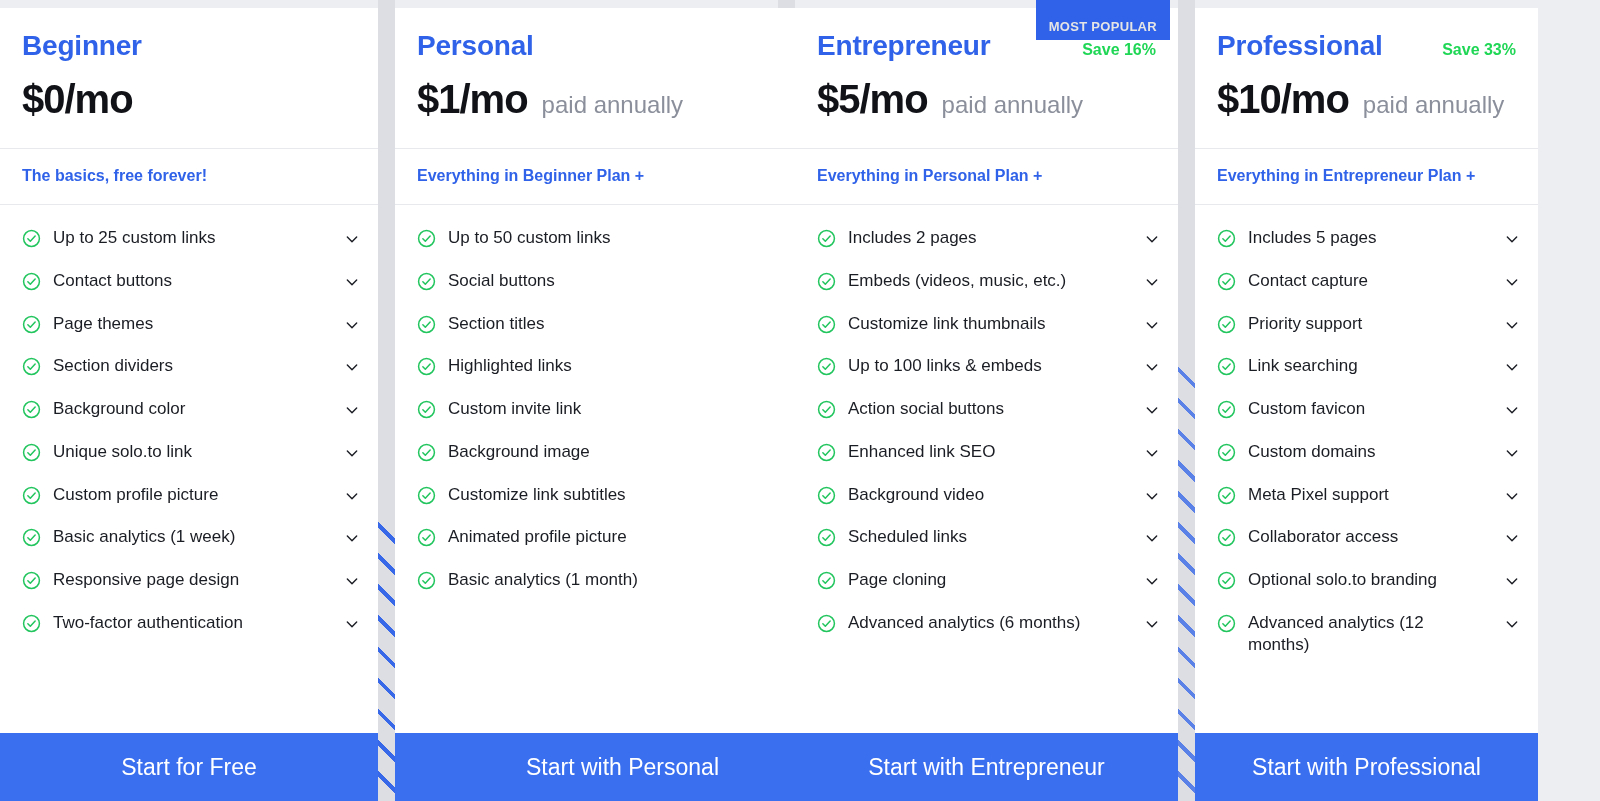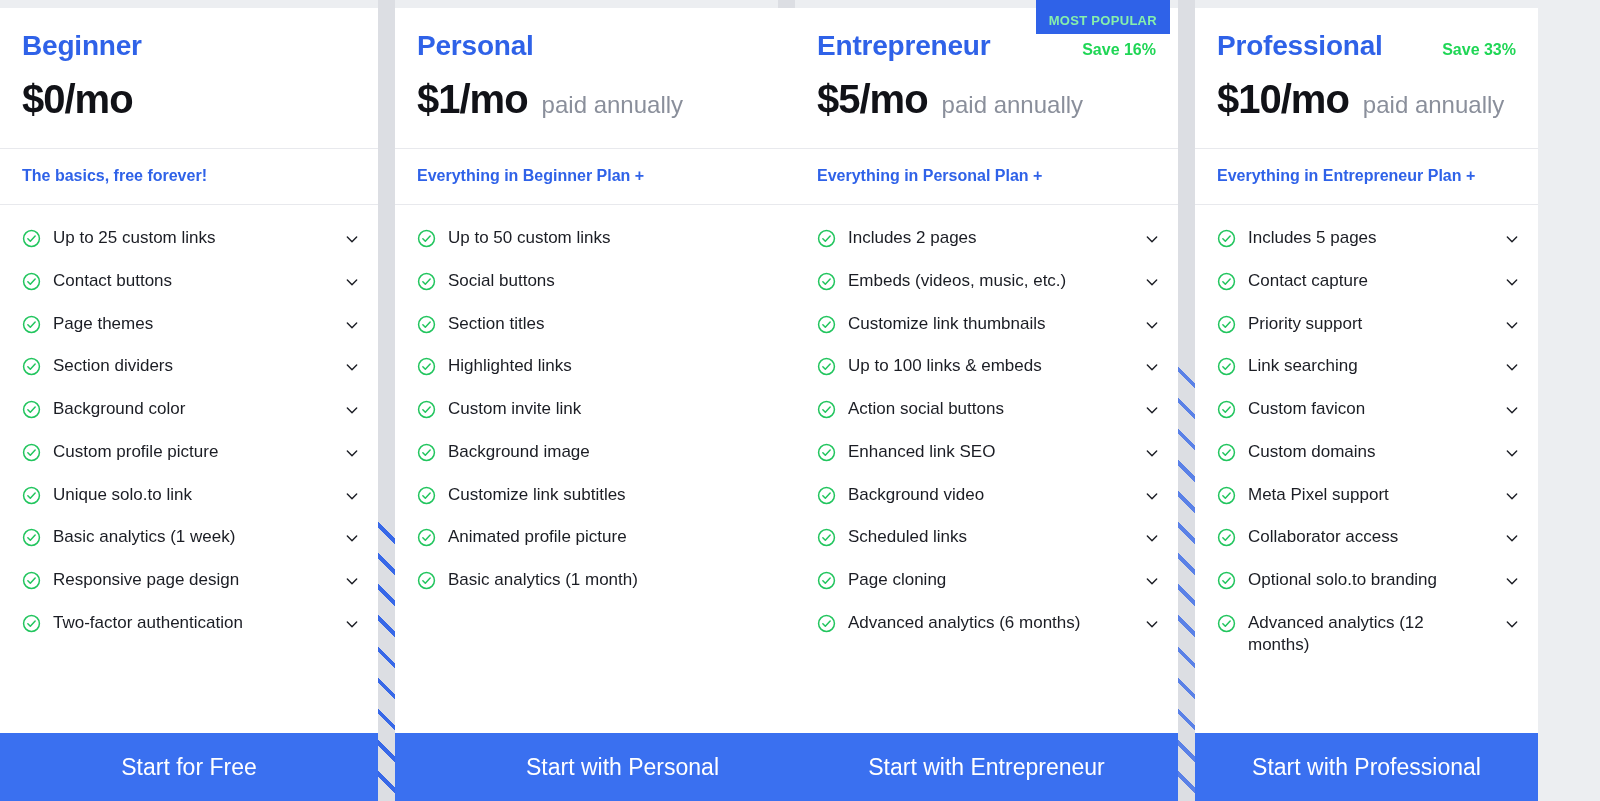--- a/index.html
+++ b/index.html
@@ -73,25 +73,25 @@
     padding: 22px 22px 0 22px;
     height: 140px;
     flex: 0 0 auto;
   }
 
   .badge {
     position: absolute;
     top: -8px;
     right: 8px;
     background: #2f62e8;
-    color: #86efac;
+    color: #e5e5e5;
     font-size: 13px;
     font-weight: bold;
     letter-spacing: .3px;
-    padding: 14px 13px 7px 13px;
+    padding: 20px 13px 7px 13px;
     line-height: 1;
     white-space: nowrap;
   }
 
   .head-row {
     display: flex;
     align-items: baseline;
     justify-content: space-between;
   }
   .plan-name {
@@ -265,31 +265,31 @@
           <span class="feature-label">Background color</span>
           <span class="chevron-icon"><svg viewBox="0 0 24 24" width="16" height="16" aria-hidden="true">
               <path d="M5 9l7 7 7-7" fill="none" stroke="#1b1d24" stroke-width="2.1" stroke-linecap="round" stroke-linejoin="round"></path>
             </svg></span>
         </div>
         <div class="feature-row">
           <span class="check-icon"><svg viewBox="0 0 24 24" width="19" height="19" aria-hidden="true">
               <circle cx="12" cy="12" r="10" fill="none" stroke="#22c55e" stroke-width="1.9"></circle>
               <path d="M7.4 12.3l3.1 3.1 6.1-6.5" fill="none" stroke="#22c55e" stroke-width="1.9" stroke-linecap="round" stroke-linejoin="round"></path>
             </svg></span>
+          <span class="feature-label">Unique solo.to link</span>
+          <span class="chevron-icon"><svg viewBox="0 0 24 24" width="16" height="16" aria-hidden="true">
+              <path d="M5 9l7 7 7-7" fill="none" stroke="#1b1d24" stroke-width="2.1" stroke-linecap="round" stroke-linejoin="round"></path>
+            </svg></span>
+        </div>
+        <div class="feature-row">
+          <span class="check-icon"><svg viewBox="0 0 24 24" width="19" height="19" aria-hidden="true">
+              <circle cx="12" cy="12" r="10" fill="none" stroke="#22c55e" stroke-width="1.9"></circle>
+              <path d="M7.4 12.3l3.1 3.1 6.1-6.5" fill="none" stroke="#22c55e" stroke-width="1.9" stroke-linecap="round" stroke-linejoin="round"></path>
+            </svg></span>
           <span class="feature-label">Custom profile picture</span>
-          <span class="chevron-icon"><svg viewBox="0 0 24 24" width="16" height="16" aria-hidden="true">
-              <path d="M5 9l7 7 7-7" fill="none" stroke="#1b1d24" stroke-width="2.1" stroke-linecap="round" stroke-linejoin="round"></path>
-            </svg></span>
-        </div>
-        <div class="feature-row">
-          <span class="check-icon"><svg viewBox="0 0 24 24" width="19" height="19" aria-hidden="true">
-              <circle cx="12" cy="12" r="10" fill="none" stroke="#22c55e" stroke-width="1.9"></circle>
-              <path d="M7.4 12.3l3.1 3.1 6.1-6.5" fill="none" stroke="#22c55e" stroke-width="1.9" stroke-linecap="round" stroke-linejoin="round"></path>
-            </svg></span>
-          <span class="feature-label">Unique solo.to link</span>
           <span class="chevron-icon"><svg viewBox="0 0 24 24" width="16" height="16" aria-hidden="true">
               <path d="M5 9l7 7 7-7" fill="none" stroke="#1b1d24" stroke-width="2.1" stroke-linecap="round" stroke-linejoin="round"></path>
             </svg></span>
         </div>
         <div class="feature-row">
           <span class="check-icon"><svg viewBox="0 0 24 24" width="19" height="19" aria-hidden="true">
               <circle cx="12" cy="12" r="10" fill="none" stroke="#22c55e" stroke-width="1.9"></circle>
               <path d="M7.4 12.3l3.1 3.1 6.1-6.5" fill="none" stroke="#22c55e" stroke-width="1.9" stroke-linecap="round" stroke-linejoin="round"></path>
             </svg></span>
           <span class="feature-label">Basic analytics (1 week)</span>

